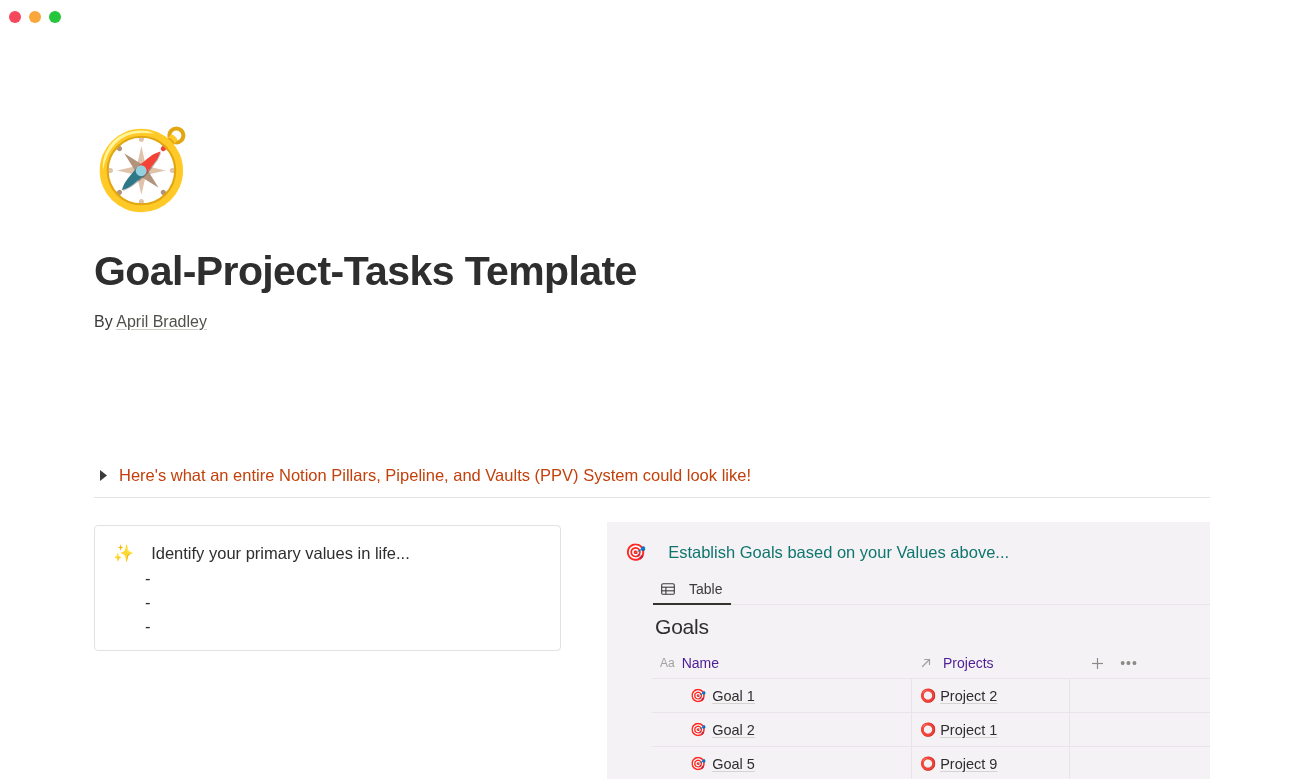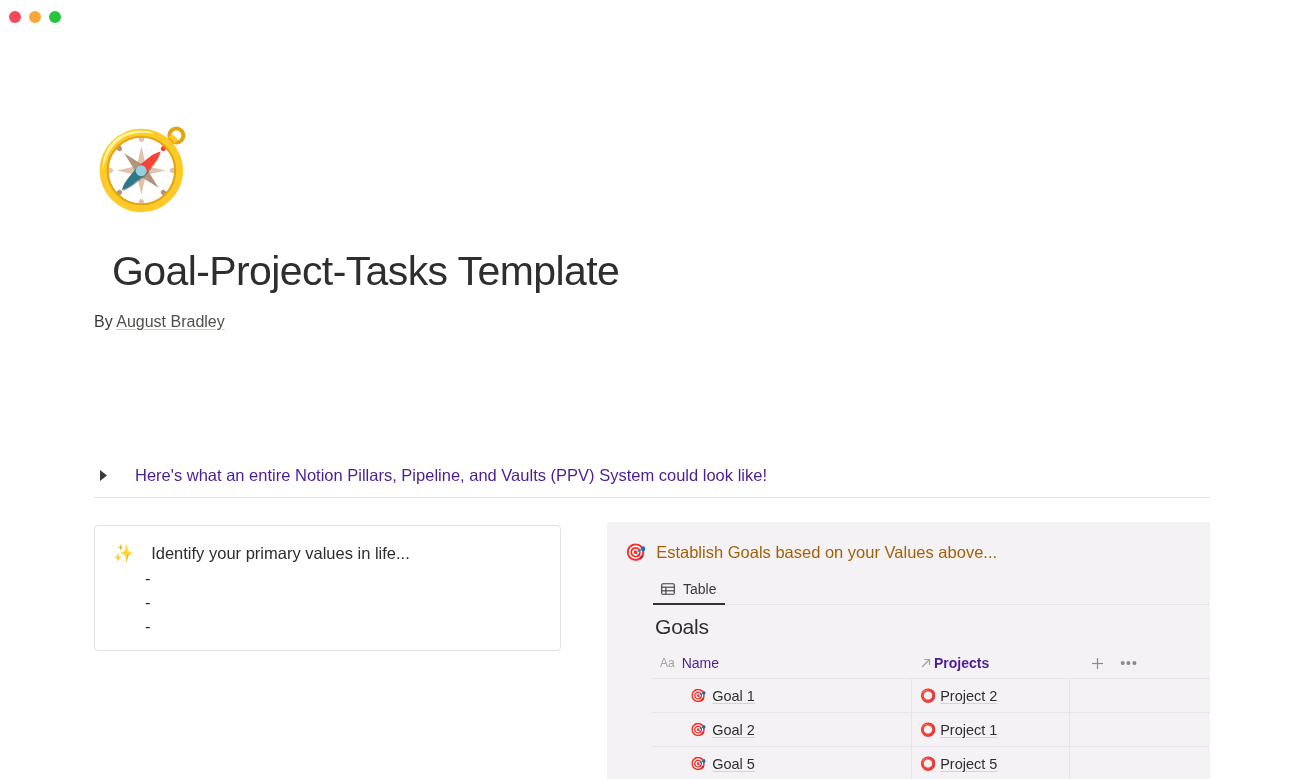--- a/index.html
+++ b/index.html
@@ -48,24 +48,24 @@
     width: 82px;
     height: 82px;
     font-size: 78px;
     line-height: 82px;
     font-family: "DejaVu Sans", sans-serif;
     user-select: none;
   }
 
   .page-title {
     position: absolute;
-    left: 112px;
+    left: 94px;
     top: 248px;
     font-size: 41px;
-    font-weight: normal;
+    font-weight: bold;
     letter-spacing: -0.6px;
     color: #2e2e2e;
     white-space: nowrap;
   }
 
   .byline {
     position: absolute;
     left: 94px;
     top: 313px;
     font-size: 16px;
@@ -96,24 +96,24 @@
     text-underline-offset: 2px;
     cursor: pointer;
   }
 
   .toggle-row {
     position: absolute;
     left: 96px;
     top: 463px;
     display: flex;
     align-items: flex-start;
-    gap: 25px;
+    gap: 9px;
     font-size: 16.5px;
     line-height: 24px;
-    color: #4c1d95;
+    color: #c2410c;
   }
   .toggle-arrow {
     width: 14px;
     height: 24px;
     display: flex;
     align-items: center;
     justify-content: center;
     cursor: pointer;
     color: #3b3b3b;
     font-size: 10px;
@@ -186,35 +186,36 @@
     gap: 10px;
   }
   .panel-emoji {
     font-size: 17px;
     line-height: 22px;
     font-family: "DejaVu Sans", sans-serif;
   }
   .panel-title {
     font-size: 16.5px;
     line-height: 22px;
-    color: #a16207;
+    color: #0f766e;
+    margin-left: 12px;
   }
 
   .view-tabs {
     position: absolute;
     left: 46px;
     top: 52px;
     right: 0;
     height: 31px;
     border-bottom: 1px solid #e8e4e9;
   }
   .view-tab {
     display: inline-flex;
     align-items: center;
-    gap: 8px;
+    gap: 14px;
     height: 31px;
     padding: 0 9px 0 8px;
     font-size: 14px;
     color: #3b3b3b;
     cursor: pointer;
     border-bottom: 2px solid transparent;
     text-align: center;
   }
   .view-tab.active {
     border-bottom-color: #33322e;
@@ -240,21 +241,21 @@
     font-size: 14px;
   }
   .db-header {
     display: flex;
     align-items: center;
     height: 31px;
     border-bottom: 1px solid #e8e4e9;
     color: #8d8b87;
   }
   .col-name  { width: 260px; display: flex; gap: 7px; padding-left: 8px; }
-  .col-rel   { width: 158px; display: flex; align-items: center; gap: 2px; padding-left: 8px; font-weight: bold; }
+  .col-rel   { width: 158px; display: flex; align-items: center; gap: 11px; padding-left: 8px; }
   .col-tail  { flex: 1; display: flex; align-items: center; gap: 0px; padding-left: 16px; }
   .hdr-label { color: #4c1d95; font-size: 14px; }
   .hdr-typeicon { font-size: 12px; color: #a3a19d; display: inline-flex; align-items: center; }
   .hdr-typeicon svg { display: block; }
   .btn-add, .btn-more {
     display: inline-flex;
     align-items: center;
     justify-content: center;
     width: 22px; height: 22px;
     color: #8d8b87;
@@ -311,21 +312,21 @@
   </div>
 </div>
 
 <div class="page">
 
   <div class="page-icon">🧭</div>
 
   <div class="page-title">Goal-Project-Tasks Template</div>
 
   <div class="byline">
-    <span>By </span><span class="author">August Bradley</span>
+    <span>By </span><span class="author">April Bradley</span>
   </div>
 
 
   <div class="toggle-row">
     <span class="toggle-arrow">
       <svg width="9" height="11" viewBox="0 0 9 11">
           <path d="M1 0 L8 5.5 L1 11 Z" fill="#3b3b3b"></path>
         </svg>
     </span>
     <span>Here's what an entire Notion Pillars, Pipeline, and Vaults (PPV) System could look like!</span>
@@ -424,21 +425,21 @@
       </div>
 
       <div class="db-row">
         <div class="cell c1">
           <span class="row-emoji">🎯</span>
           <span class="row-text">Goal 5</span>
         </div>
         <div class="cell c2">
           <span class="rel-chip">
             <span class="rel-emoji">⭕</span>
-            <span class="row-text">Project 5</span>
+            <span class="row-text">Project 9</span>
           </span>
         </div>
         <div class="cell c3"></div>
       </div>
 
     </div>
   </div>
 
 </div>
 

